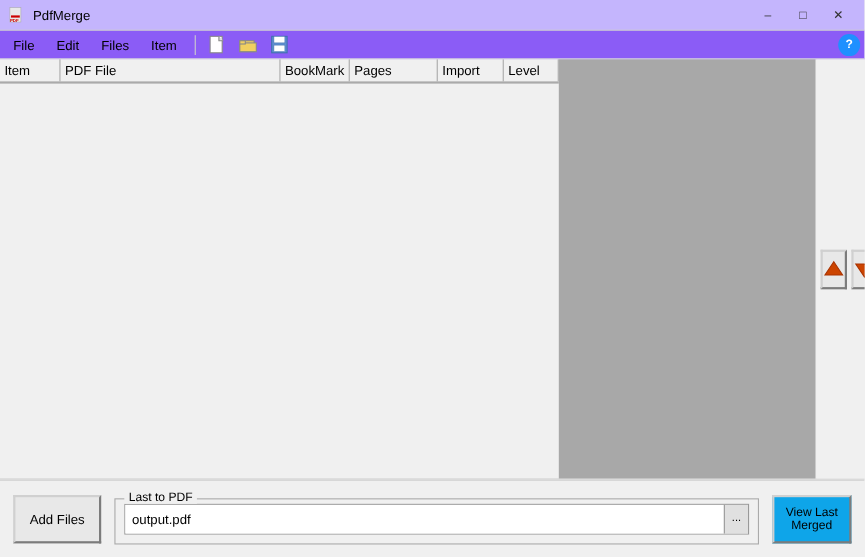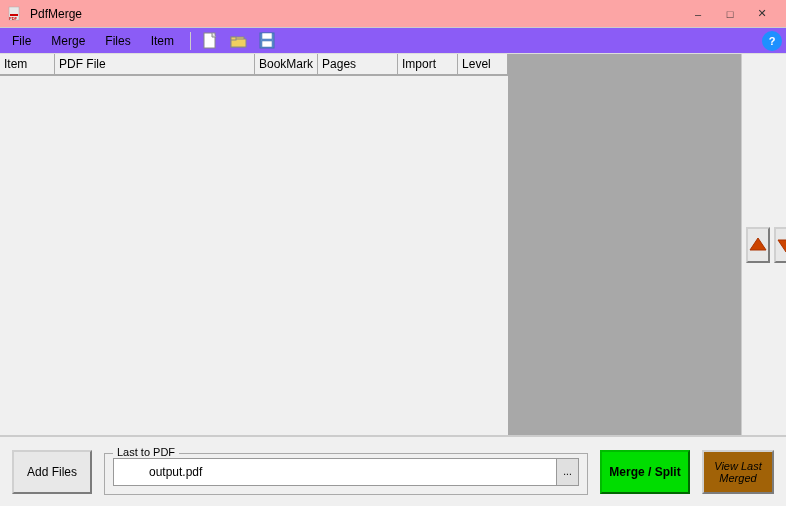--- a/index.html
+++ b/index.html
@@ -10,21 +10,21 @@
       font-family: 'Segoe UI', Tahoma, sans-serif;
       font-size: 12px;
       overflow: hidden;
     }
 
     
     .title-bar {
       display: flex;
       align-items: center;
       justify-content: space-between;
-      background: #fca5a5;
+      background: #c4b5fd;
       padding: 4px 8px;
       height: 28px;
       border-bottom: 1px solid #ccc;
     }
     .title-bar-left {
       display: flex;
       align-items: center;
       gap: 6px;
     }
     .app-icon {
@@ -190,21 +190,20 @@
       background: #e8e8e8;
       border: 2px outset #d0d0d0;
       cursor: pointer;
       font-size: 12px;
     }
     .save-input-row {
       display: flex;
       align-items: flex-start;
       border: 1px solid #999;
       background: white;
-      padding-left: 29px;
     }
     .save-input {
       flex: 1;
       border: none;
       outline: none;
       padding: 4px 6px;
       font-size: 12px;
       height: 26px;
     }
     .browse-btn {
@@ -227,26 +226,25 @@
       border: 2px outset #00bb00;
       cursor: pointer;
       font-size: 12px;
       font-weight: bold;
       color: #000;
     }
 
     .view-last-btn {
       width: 72px;
       height: 44px;
-      background: #a16207;
+      background: #0ea5e9;
       border: 2px outset #d0d0d0;
       cursor: pointer;
       font-size: 11px;
       text-align: center;
-      font-style: italic;
     }
 
     
     .fieldset-group {
       flex: 1;
       border: 1px solid #aaa;
       padding: 4px 8px 8px;
       position: relative;
       margin-top: 4px;
     }
@@ -274,21 +272,21 @@
   </div>
   <div class="title-bar-controls">
     <button class="title-btn">–</button>
     <button class="title-btn">□</button>
     <button class="title-btn close">✕</button>
   </div>
 </div>
 
 <div class="menu-bar">
   <span class="menu-item">File</span>
-  <span class="menu-item">Merge</span>
+  <span class="menu-item">Edit</span>
   <span class="menu-item">Files</span>
   <span class="menu-item">Item</span>
   <div class="toolbar-sep"></div>
 
   <button class="toolbar-btn" title="New">
     <svg width="18" height="18" viewBox="0 0 18 18">
       <rect x="2" y="1" width="11" height="15" fill="white" stroke="#888" stroke-width="1"></rect>
       <polyline points="10,1 10,5 14,5" fill="#ddd" stroke="#888" stroke-width="1"></polyline>
     </svg>
   </button>
@@ -354,16 +352,15 @@
   <button class="add-files-btn">Add Files</button>
 
   <div class="fieldset-group">
     <span class="fieldset-legend">Last to PDF</span>
     <div class="save-input-row">
       <input class="save-input" type="text" value="output.pdf" style="">
       <button class="browse-btn">...</button>
     </div>
   </div>
 
-  <button class="merge-split-btn">Merge / Split</button>
 
   <button class="view-last-btn">View Last Merged</button>
 </div>
 
 </body></html>

